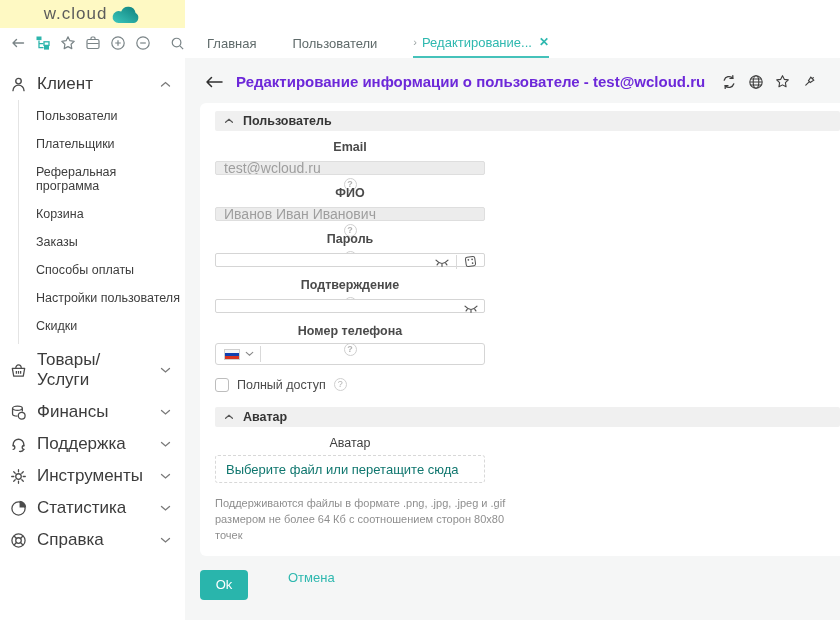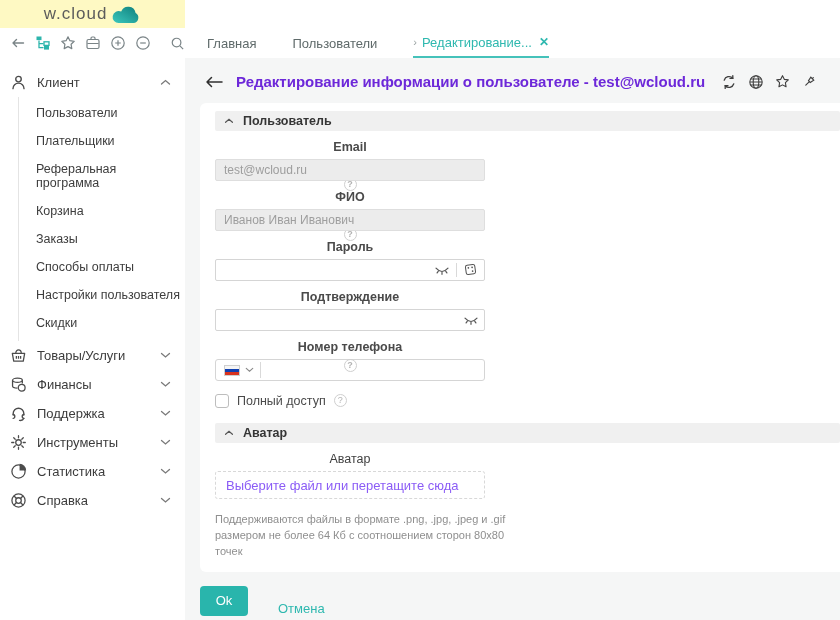--- a/index.html
+++ b/index.html
@@ -25,21 +25,21 @@
   .tabs { display:flex; align-items:stretch; height:30px; margin-left:22px; gap:36px; }
   .tab { display:flex; align-items:center; font-size:13px; color:#5f6a6a; cursor:pointer; gap:7px; }
   .tab.active { color:#2eb8af; border-bottom:2px solid #45c2ba; }
   .tab .sep { color:#9aa3a3; font-size:11px; margin-right:-2px; }
   .tab .close { color:#2eb8af; font-size:12px; font-weight:bold; }
 
   
   .layout { display:flex; height:562px; }
 
   .sidebar { width:185px; background:#fff; padding-top:10px; flex:none; }
-  .side-section { display:flex; align-items:center; gap:10px; padding:6px 14px 6px 10px; font-size:13px; color:#3c3c3c; cursor:pointer; }
+  .side-section { display:flex; align-items:center; gap:10px; padding:6px 14px 6px 10px; font-size:17px; color:#3c3c3c; cursor:pointer; }
   .side-section .icon { width:17px; color:#4c4c4c; flex:none; }
   .side-section .lbl { flex:1; }
   .chev { color:#7a7a7a; flex:none; }
   .side-children { margin-left:18px; border-left:1px solid #e4e4e4; padding:2px 0 4px 0; }
   .side-child { font-size:12.5px; color:#3d3d3d; padding:7px 4px 7px 17px; cursor:pointer; }
 
   .main { flex:1; background:#f5f6f6; display:flex; flex-direction:column; overflow:hidden; }
 
   .page-header { display:flex; align-items:center; gap:12px; padding:15px 14px 13px 20px; }
   .back-arrow { color:#2f2f2f; cursor:pointer; }
@@ -52,42 +52,42 @@
   .section-bar .chev { color:#555; }
   .section-bar.avatar { margin-top:14px; }
 
   .field { width:270px; }
   .label-row { display:flex; align-items:center; gap:5px; margin:9px 0 4px; font-size:12.5px; font-weight:bold; color:#4a4a4a; height:15px;flex-direction:column; }
   .label-row.normal { font-weight:normal; color:#3f3f3f; }
   .req { color:#e03a3a; }
   .help { width:13px; height:13px; border-radius:50%; border:1px solid #cfcfcf; color:#b3b3b3; font-size:9px; line-height:11px; text-align:center; flex:none; cursor:pointer; }
 
   .input-wrap { position:relative; width:270px; }
-  .input-wrap input { width:100%; height:22px; border:1px solid #d5d5d5; border-radius:2px; padding:0 8px; font-family:"Liberation Sans",sans-serif; font-size:12px; color:#565656; background:#fff; outline:none; }
+  .input-wrap input { width:100%; height:14px; border:1px solid #d5d5d5; border-radius:2px; padding:0 8px; font-family:"Liberation Sans",sans-serif; font-size:14px; color:#565656; background:#fff; outline:none; }
   .input-wrap input:disabled { background:#ececec; color:#9e9e9e; border-color:#dedede; }
   .input-icons { position:absolute; right:6px; top:3px; display:flex; align-items:center; gap:6px; height:16px; }
   .vdiv { width:1px; height:14px; background:#d9d9d9; }
   .iico { width:16px; height:16px; color:#555; cursor:pointer; }
 
   .phone-box { display:flex; align-items:center; width:270px; height:22px; border:1px solid #d5d5d5; border-radius:3px; background:#fff; padding-left:8px; }
   .flag { width:16px; height:11px; border:1px solid #cfcfcf; display:flex; flex-direction:column; flex:none; }
   .flag div { flex:1; }
   .flag .w { background:#f5f5f5; } .flag .b { background:#0f3fb0; } .flag .r { background:#d8321e; }
   .phone-chev { margin:0 6px 0 5px; color:#888; }
   .phone-box .vdiv { height:16px; }
   .phone-box input { border:none; outline:none; flex:1; height:18px; font-family:"Liberation Sans",sans-serif; font-size:12.5px; color:#4f4f4f; padding:0 6px; background:transparent; }
   .phone-box input::placeholder { color:#5c5c5c; opacity:1; }
 
   .checkbox-row { display:flex; align-items:flex-start; gap:8px; margin-top:13px; font-size:12.5px; font-weight:normal; color:#4a4a4a; height:15px; }
   .cb { width:14px; height:14px; border:1px solid #bdbdbd; border-radius:3px; background:#fff; cursor:pointer; flex:none; }
 
-  .dropzone { width:270px; border:1px dashed #d8d8d8; border-radius:3px; padding:6px 10px; color:#8b5cf6; font-size:13px; cursor:pointer; height:28px; display:flex; align-items:center; }
+  .dropzone { width:270px; border:1px dashed #d8d8d8; border-radius:3px; padding:6px 10px; color:#0f766e; font-size:13px; cursor:pointer; height:28px; display:flex; align-items:center; }
   .hint { width:300px; font-size:11px; color:#8f8f8f; line-height:1.45; margin-top:13px; }
 
-  .actions { display:flex; align-items:flex-end; gap:30px; margin:14px 0 0 15px; }
+  .actions { display:flex; align-items:flex-start; gap:40px; margin:14px 0 0 15px; }
   .ok-btn { background:#29b5ac; color:#fff; border:none; border-radius:4px; width:48px; height:30px; font-family:"Liberation Sans",sans-serif; font-size:13px; cursor:pointer; }
   .cancel-link { color:#2eb8af; font-size:13px; cursor:pointer; }
 </style>
 </head>
 <body>
 
 <div class="logo-row">
   <div class="logo-block">
     <span class="logo-text">w.cloud</span>
     <span>

